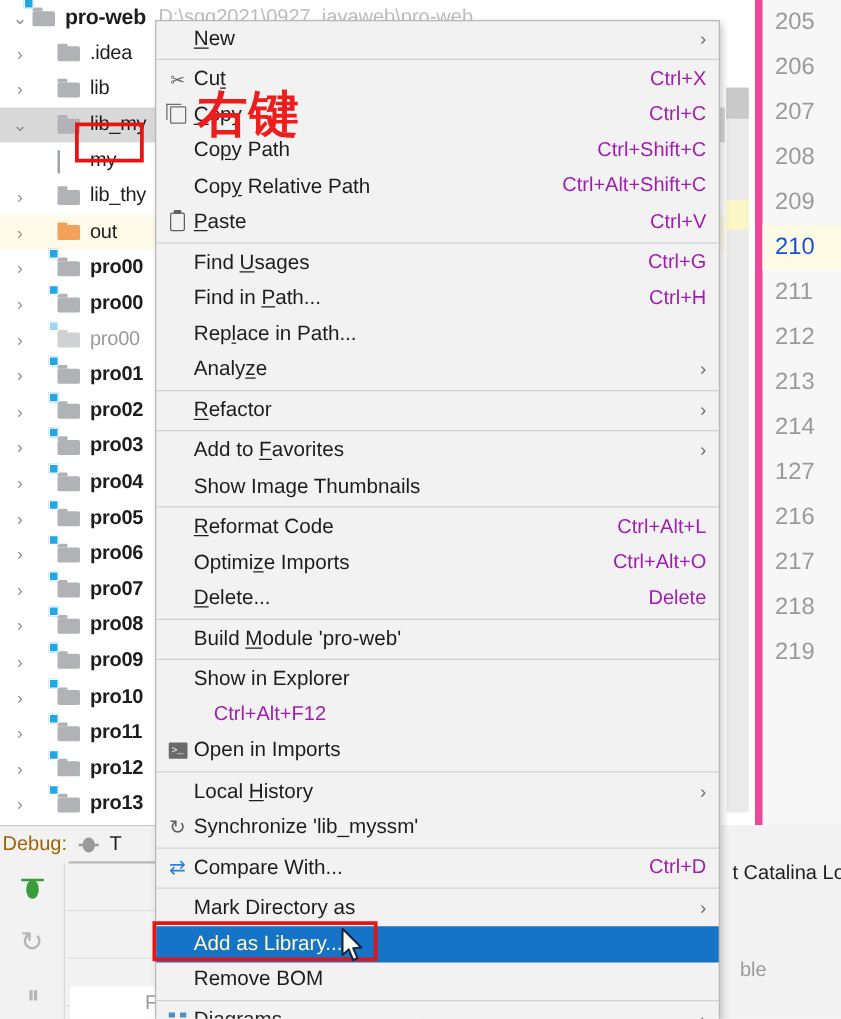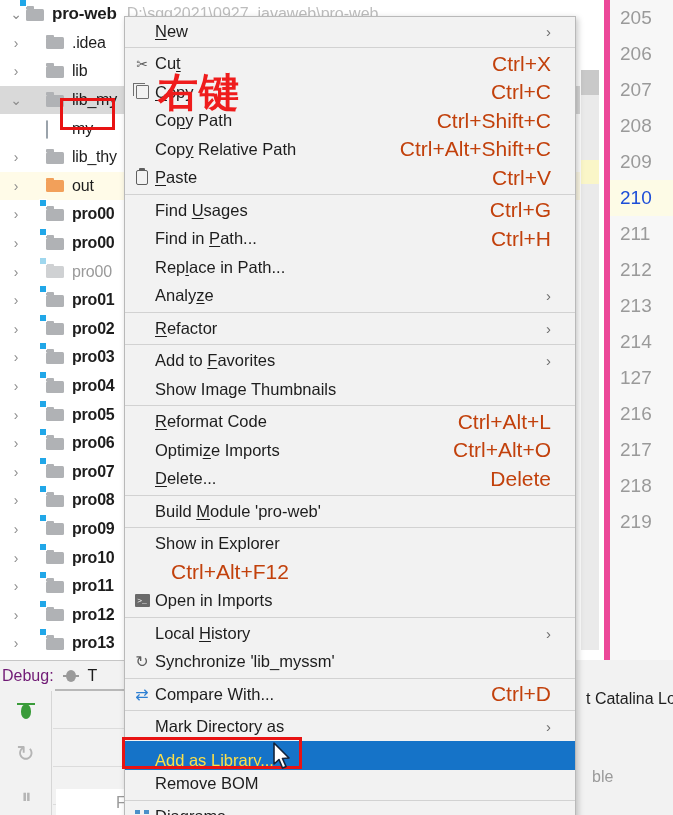--- a/index.html
+++ b/index.html
@@ -125,21 +125,21 @@
     position: absolute; left: 0; top: 660px; width: 673px; height: 155px;
     background: #f2f2f2; border-top: 1px solid #c6c6c6;
   }
   .debug-header {
     position: absolute; left: 0; top: 0; width: 673px; height: 30px;
     display: flex; align-items: center; gap: 8px;
     padding-left: 2px;
     font-size: 16px; color: #1d1d1d;
     background: #f2f2f2;
   }
-  .debug-title { font-size: 16px; color: #701a75; }
+  .debug-title { font-size: 16px; color: #a16207; }
   .bug-ico {
     width: 18px; height: 16px; position: relative;
   }
   .bug-ico .bd { position:absolute; left:4px; top:2px; width:10px; height:12px; background:#9a9a9a; border-radius:5px/6px;}
   .bug-ico .lg { position:absolute; top:7px; width:16px; height:2px; background:#9a9a9a; left:1px;}
 
   .debug-left-rail {
     position: absolute; left: 0; top: 30px; width: 52px; height: 125px;
     background: #f2f2f2; border-right: 1px solid #d6d6d6;
     display: flex; flex-direction: column; align-items: center; padding-top: 8px; gap: 16px;
@@ -191,34 +191,34 @@
     position: absolute; left: 124px; top: 16px; width: 452px;
     background: #f2f2f2;
     border: 1px solid #b9b9b9;
     box-shadow: 2px 2px 6px rgba(0,0,0,0.22);
     padding: 0;
   }
   .mrow {
     position: relative;
     height: 28.5px;
     display: flex; align-items: center;
-    padding-left: 6px; padding-right: 24px;
+    padding-left: 6px; padding-right: 10px;
     font-size: 16.5px; color: #1d1d1d;
     white-space: nowrap;
   }
-  .mrow.highlight { background: #1573c8; color: #fde047; align-items: flex-end; }
+  .mrow.highlight { background: #1573c8; color: #fef9c3; }
   .mrow .micon {
     width: 22px; flex: 0 0 22px;
     display: flex; align-items: center; justify-content: center;
     font-size: 14px; color: #5f5f5f;
   }
   .mrow .mlabel { flex: 1 1 auto; padding-left: 2px; }
   .mrow .mlabel u { text-decoration: underline; text-underline-offset: 2px; }
   .mrow .mshort {
-    color: #c2410c; font-size: 21px; margin-left: 18px;
+    color: #a21caf; font-size: 16px; margin-left: 18px;
   }
   .mrow .marrow {
     color: #6f6f6f; font-size: 15px; margin-left: 14px; width: 10px; text-align: right;
   }
   .msep { height: 1px; background: #d2d2d2; margin: 1.5px 0; }
   .ic-copy {
     position: relative; width: 13px; height: 14px;
     border: 1.5px solid #6f6f6f; border-radius: 1px;
   }
   .ic-copy:after {

